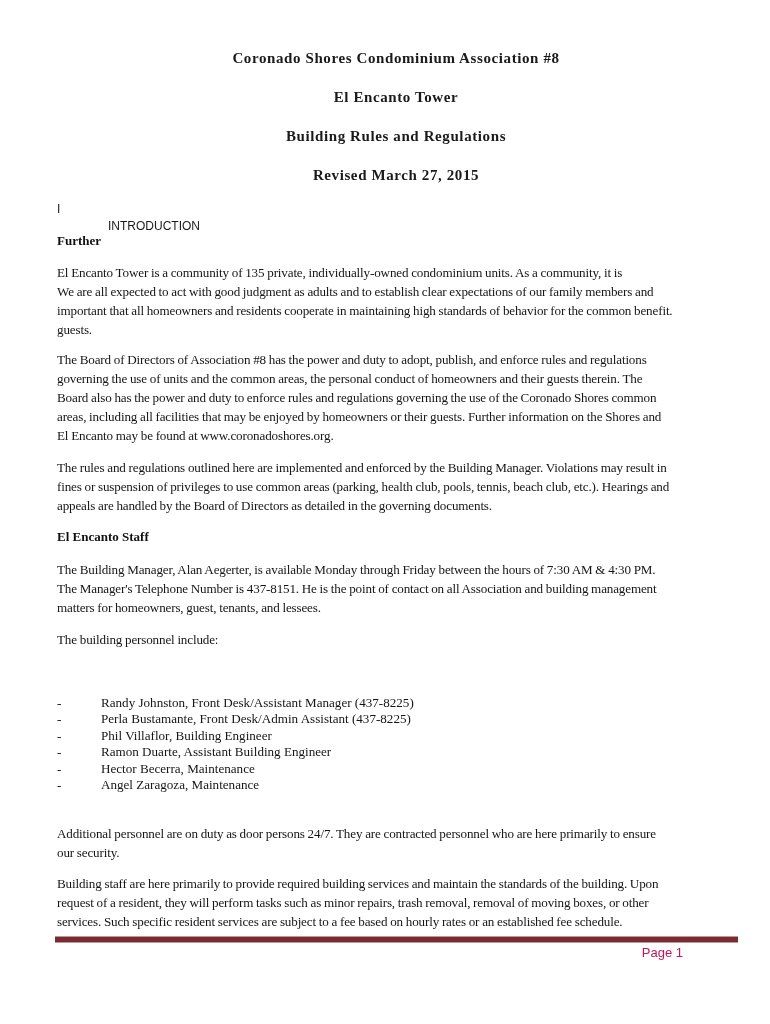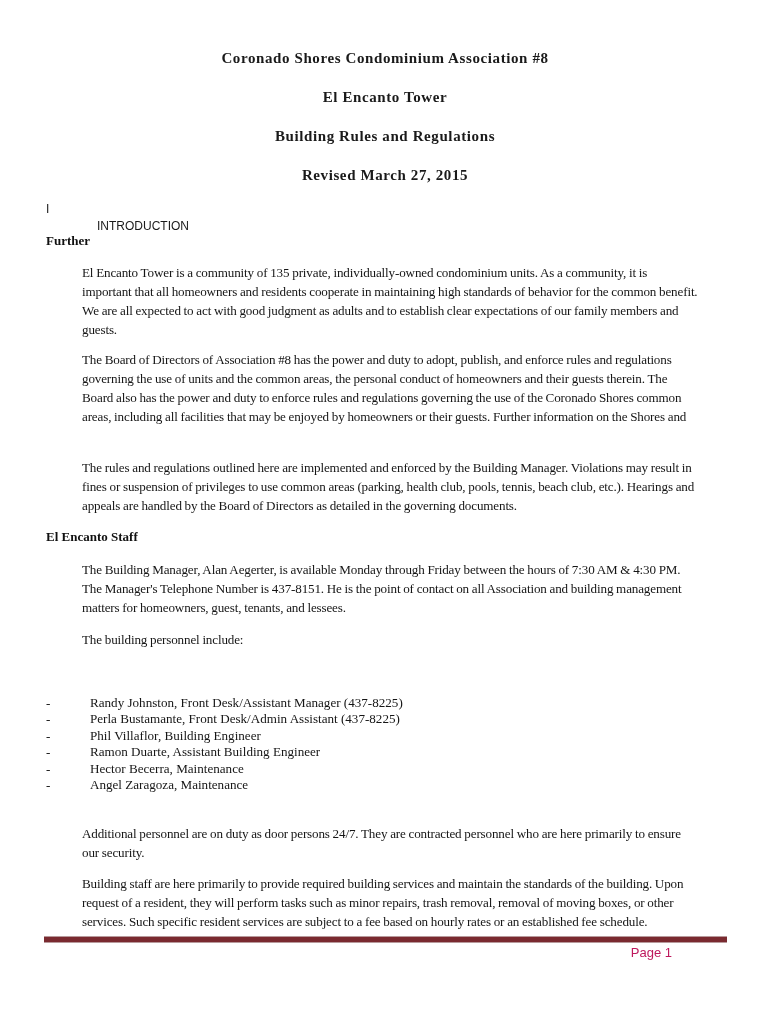--- a/index.html
+++ b/index.html
@@ -10,21 +10,21 @@
     body {
       width: 770px;
       height: 1024px;
       position: relative;
       overflow: hidden;
       color: #111111;
       font-family: "Liberation Serif", serif;
     }
     .page {
       position: absolute;
-      left: 0; top: 0;
+      left: 11px; top: 0;
       width: 718px;
       height: 1024px;
     }
     .title-line {
       position: absolute;
       left: 0;
       width: 770px;
       text-align: center;
       font-family: "Liberation Serif", serif;
       font-weight: bold;
@@ -65,21 +65,20 @@
       font-family: "Liberation Serif", serif;
       font-size: 13.1px;
       line-height: 19px;
       color: #151515;
       letter-spacing: -0.15px;
       word-spacing: -0.3px;
     }
     .para .ln {
       display: block;
       white-space: nowrap;
-      margin-left: 36px;
     }
     .staff-list {
       position: absolute;
       left: 46px;
       top: 695px;
       margin: 0;
       padding: 0;
       list-style: none;
       font-family: "Liberation Serif", serif;
       font-size: 13.1px;
@@ -126,30 +125,31 @@
 
   <div class="section-heading">
     <span class="num">I</span>
     <span class="label">INTRODUCTION</span>
   </div>
 
   <div class="subhead" style="top:233px;">Further</div>
 
   <div class="para" style="top:263px;">
     <span class="ln">El Encanto Tower is a community of 135 private, individually-owned condominium units.   As a community, it is</span>
+    <span class="ln">We are all expected to act with good judgment as adults and to establish clear expectations of our family members and</span>
     <span class="ln">important that all homeowners and residents cooperate in maintaining high standards of behavior for the common benefit.</span>
-    <span class="ln">We are all expected to act with good judgment as adults and to establish clear expectations of our family members and</span>
     <span class="ln">guests.</span>
   </div>
 
   <div class="para" style="top:350px;">
     <span class="ln">The Board of Directors of Association #8 has the power and duty to adopt, publish, and enforce rules and regulations</span>
     <span class="ln">governing the use of units and the common areas, the personal conduct of homeowners and their guests therein.  The</span>
     <span class="ln">Board also has the power and duty to enforce rules and regulations governing the use of the Coronado Shores common</span>
     <span class="ln">areas, including all facilities that may be enjoyed by homeowners or their guests.  Further information on the Shores and</span>
+    <span class="ln">El Encanto may be found at www.coronadoshores.org.</span>
   </div>
 
   <div class="para" style="top:458px;">
     <span class="ln">The rules and regulations outlined here are implemented and enforced by the Building Manager. Violations may result in</span>
     <span class="ln">fines or suspension of privileges to use common areas (parking, health club, pools, tennis, beach club, etc.).  Hearings and</span>
     <span class="ln">appeals are handled by the Board of Directors as detailed in the governing documents.</span>
   </div>
 
   <div class="subhead" style="top:529px;">El Encanto Staff</div>
 

